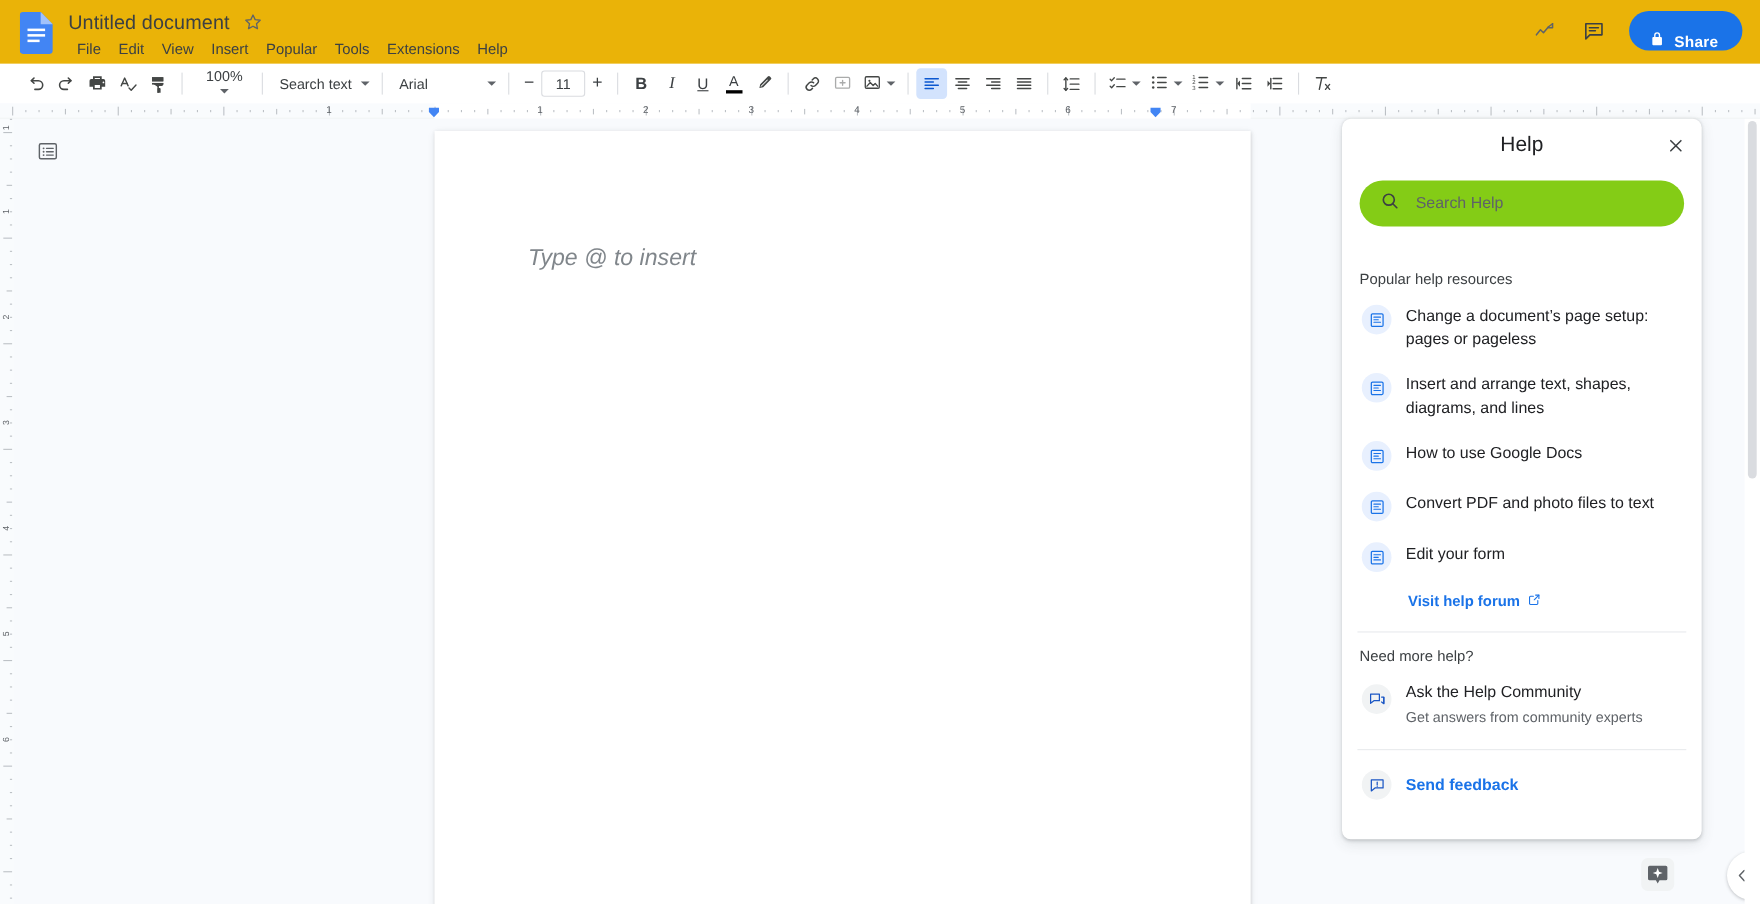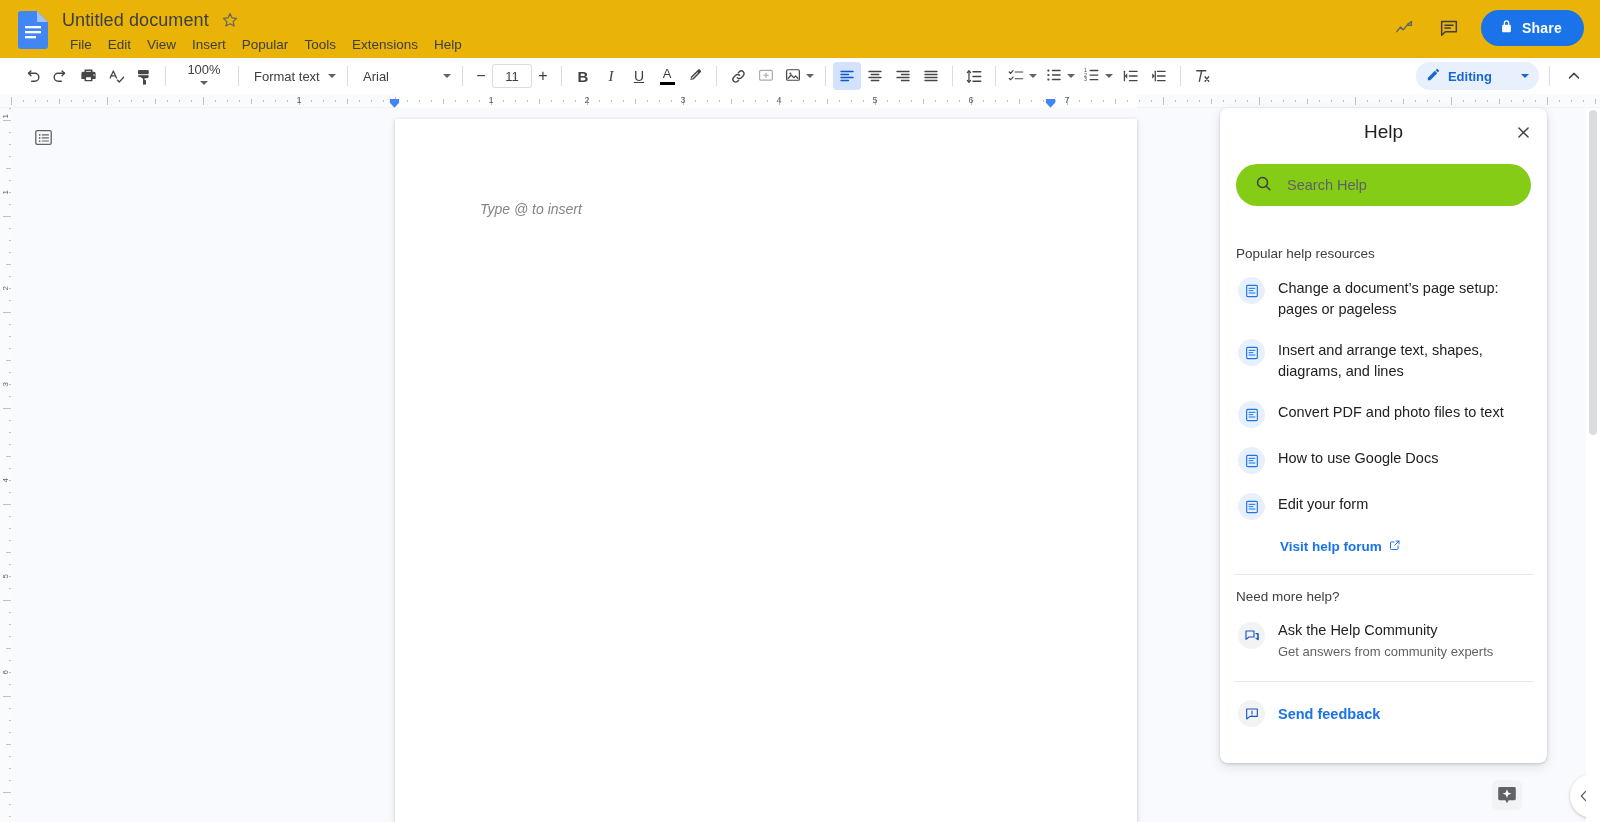--- a/index.html
+++ b/index.html
@@ -25,21 +25,21 @@
   .menubar { position:absolute; left:62px; top:34px; display:flex; gap:0px; }
   .menu-item {
     font-size:13.5px; color:#3c4043; padding:2px 8px; border-radius:4px; cursor:pointer;
     line-height:18px; white-space:nowrap;
   }
 
   .tb-right { position:absolute; right:16px; top:10px; display:flex; align-items:center; gap:8px; }
   .icon-btn { width:36px; height:36px; border-radius:50%; display:flex; align-items:center; justify-content:center; cursor:pointer; }
   .share-btn {
     height:36px; background:#1a73e8; color:#fff; border-radius:18px;
-    display:flex; align-items:center; gap:8px; padding:0 22px 0 18px; cursor:pointer;
+    display:flex; align-items:flex-end; gap:8px; padding:0 22px 0 18px; cursor:pointer;
     font-size:14px; font-weight:600; letter-spacing:0.2px; margin-left:6px;
   }
 
   
   .toolbar {
     position:absolute; left:0; top:58px; width:1600px; height:36px;
     background:#fff; display:flex; align-items:center; padding-left:18px;
   }
   .tb-item {
     height:28px; min-width:28px; border-radius:4px; display:flex; align-items:center;
@@ -98,22 +98,22 @@
     position:absolute; left:15px; top:13px; width:32px; height:32px;
     border-radius:6px; display:flex; align-items:center; justify-content:center;
     cursor:pointer; color:#5f6368;
   }
 
   .page {
     position:absolute; left:383px; top:11px; width:742px; height:960px;
     background:#fff; box-shadow:0 1px 3px rgba(60,64,67,0.22), 0 2px 8px rgba(60,64,67,0.08);
   }
   .page-placeholder {
-    position:absolute; left:85px; top:82px;
-    font-size:14px; color:#80868b; font-style:italic;
+    position:absolute; left:85px; top:104px;
+    font-size:21px; color:#80868b; font-style:italic;
     font-family:"Liberation Sans", sans-serif;
   }
 
   
   .help-panel {
     position:absolute; left:1220px; top:108px; width:327px; height:655px;
     background:#fff; border-radius:8px;
     box-shadow:0 1px 3px rgba(60,64,67,0.22), 0 4px 12px rgba(60,64,67,0.12);
     display:flex; flex-direction:column; overflow:hidden;
   }
@@ -290,21 +290,21 @@
     <div class="tb-sep"></div>
 
     <div class="tb-combo" style="min-width:58px;flex-direction:column;">
       <span class="cv">100%</span>
       <span class="caret"></span>
     </div>
 
     <div class="tb-sep"></div>
 
     <div class="tb-combo" style="min-width:94px;">
-      <span class="cv">Format text</span>
+      <span class="cv">Search text</span>
       <span class="caret" style="margin-left:auto;"></span>
     </div>
 
     <div class="tb-sep"></div>
 
     <div class="tb-combo" style="width:100px;">
       <span class="cv">Arial</span>
       <span class="caret" style="margin-left:auto;"></span>
     </div>
 
@@ -454,37 +454,20 @@
 
     <div class="tb-item">
       <svg width="18" height="18" viewBox="0 0 24 24" fill="none" stroke="#444746" stroke-width="1.7" stroke-linecap="round">
         <path d="M5 5h12"></path>
           <path d="M11.5 5L8.5 19"></path>
         <path d="M16 13l5 6M21 13l-5 6"></path>
       </svg>
     </div>
   </div>
 
-  <div class="tb-far">
-    <div class="editing-chip">
-      <span>
-        <svg width="15" height="15" viewBox="0 0 24 24" fill="#1967d2">
-          <path d="M3 17.2V21h3.8L18 9.8 14.2 6 3 17.2zM20.7 6.9a1 1 0 0 0 0-1.4l-2.2-2.2a1 1 0 0 0-1.4 0l-1.8 1.8L19.1 8.7l1.6-1.8z"></path>
-        </svg>
-      </span>
-      <span>Editing</span>
-      <span class="caret" style="border-top-color:#1967d2;margin-left:22px;"></span>
-    </div>
-    <div class="v-div"></div>
-    <div class="tb-item">
-      <svg width="18" height="18" viewBox="0 0 24 24" fill="none" stroke="#444746" stroke-width="1.9" stroke-linecap="round" stroke-linejoin="round">
-        <path d="M6 14.5L12 8.5l6 6"></path>
-      </svg>
-    </div>
-  </div>
 
   <div class="left-edge-strip"></div>
   <div class="hruler">
     <div class="hruler-track"></div>
   <div class="tick" style="left: 11px; top: 3px; width: 1px; height: 8px;"></div>
       <div class="tick" style="left: 23px; top: 6px; width: 1px; height: 2px;"></div>
       <div class="tick" style="left: 35px; top: 6px; width: 1px; height: 2px;"></div>
       <div class="tick" style="left: 47px; top: 6px; width: 1px; height: 2px;"></div>
       <div class="tick" style="left: 59px; top: 5px; width: 1px; height: 5px;"></div>
       <div class="tick" style="left: 71px; top: 6px; width: 1px; height: 2px;"></div>
@@ -781,31 +764,31 @@
           <span class="res-txt">Insert and arrange text, shapes, diagrams, and lines</span>
         </div>
 
         <div class="res-item">
           <span class="res-ico">
             <svg width="16" height="16" viewBox="0 0 24 24" fill="none" stroke="#1a73e8" stroke-width="1.7">
               <rect x="4" y="3.5" width="16" height="17" rx="1.6"></rect>
               <path d="M7.5 8h9M7.5 11.5h6M7.5 15h9" stroke-linecap="round" stroke-width="1.5"></path>
             </svg>
           </span>
-          <span class="res-txt">Convert PDF and photo files to text</span>
+          <span class="res-txt">How to use Google Docs</span>
         </div>
 
         <div class="res-item">
           <span class="res-ico">
             <svg width="16" height="16" viewBox="0 0 24 24" fill="none" stroke="#1a73e8" stroke-width="1.7">
               <rect x="4" y="3.5" width="16" height="17" rx="1.6"></rect>
               <path d="M7.5 8h9M7.5 11.5h6M7.5 15h9" stroke-linecap="round" stroke-width="1.5"></path>
             </svg>
           </span>
-          <span class="res-txt">How to use Google Docs</span>
+          <span class="res-txt">Convert PDF and photo files to text</span>
         </div>
 
         <div class="res-item">
           <span class="res-ico">
             <svg width="16" height="16" viewBox="0 0 24 24" fill="none" stroke="#1a73e8" stroke-width="1.7">
               <rect x="4" y="3.5" width="16" height="17" rx="1.6"></rect>
               <path d="M7.5 8h9M7.5 11.5h6M7.5 15h9" stroke-linecap="round" stroke-width="1.5"></path>
             </svg>
           </span>
           <span class="res-txt">Edit your form</span>

